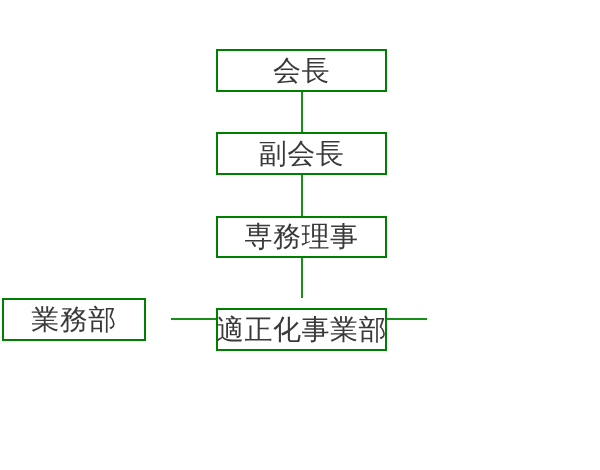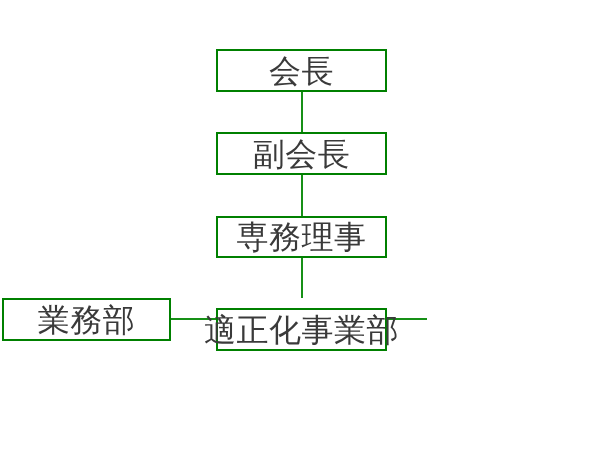--- a/index.html
+++ b/index.html
@@ -27,21 +27,21 @@
     position: absolute;
     box-sizing: border-box;
     border: 2px solid #008000;
     background: #ffffff;
     display: flex;
     align-items: center;
     justify-content: center;
     z-index: 2;
   }
   .node-label {
-    font-size: 32px;
+    font-size: 28px;
     line-height: 1;
     color: #3a3a3a;
     letter-spacing: 0.5px;
     white-space: nowrap;
     font-weight: normal;
   }
 
   
   .connector {
     position: absolute;
@@ -67,21 +67,21 @@
   </div>
 
   <div class="node" style="left: 216px; top: 132px; width: 171px; height: 43px; border-color: rgb(0, 128, 0);">
     <span class="node-label" style="color: rgb(58, 58, 58);">副会長</span>
   </div>
 
   <div class="node" style="left: 216px; top: 216px; width: 171px; height: 42px; border-color: rgb(0, 128, 0);">
     <span class="node-label" style="color: rgb(58, 58, 58);">専務理事</span>
   </div>
 
-  <div class="node" style="left: 2px; top: 298px; width: 169px; height: 43px; border-color: rgb(0, 128, 0);">
+  <div class="node" style="left: 2px; top: 298px; width: 144px; height: 43px; border-color: rgb(0, 128, 0);">
     <span class="node-label" style="color: rgb(58, 58, 58);">業務部</span>
   </div>
 
   <div class="node" style="left: 216px; top: 308px; width: 171px; height: 43px; border-color: rgb(0, 128, 0);">
     <span class="node-label" style="color: rgb(58, 58, 58);">適正化事業部</span>
   </div>
 
 
 </div>
 

